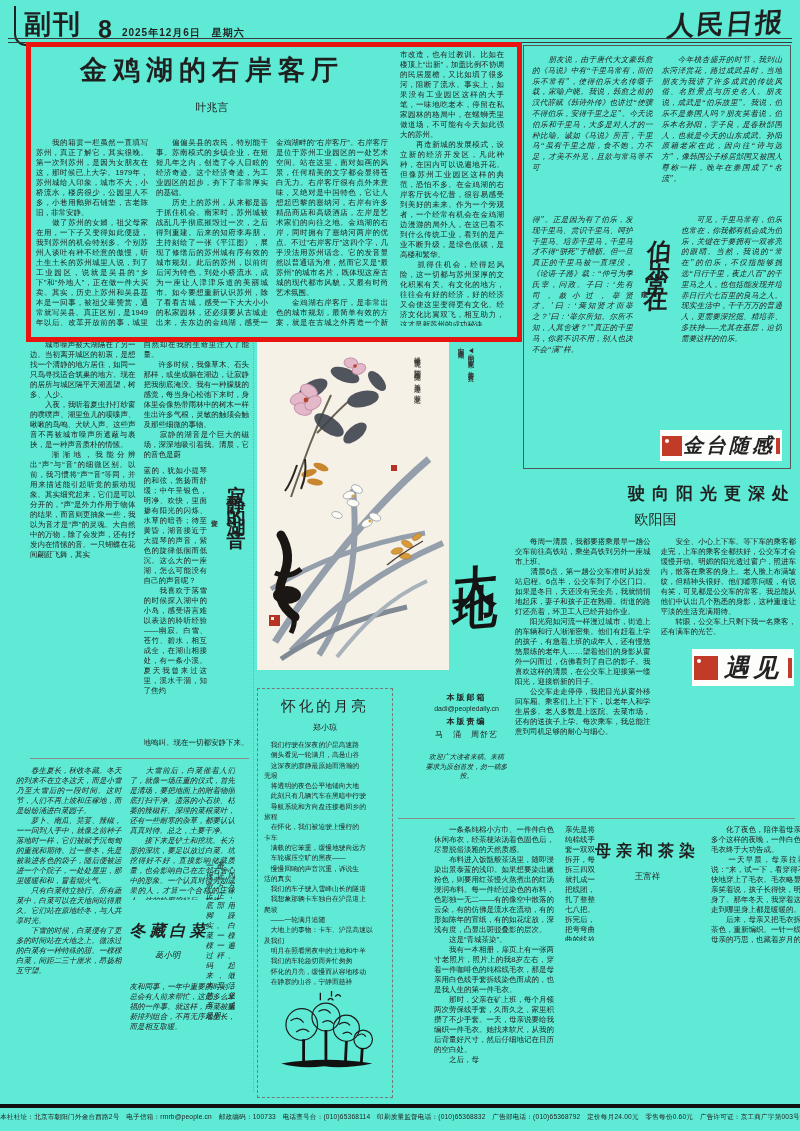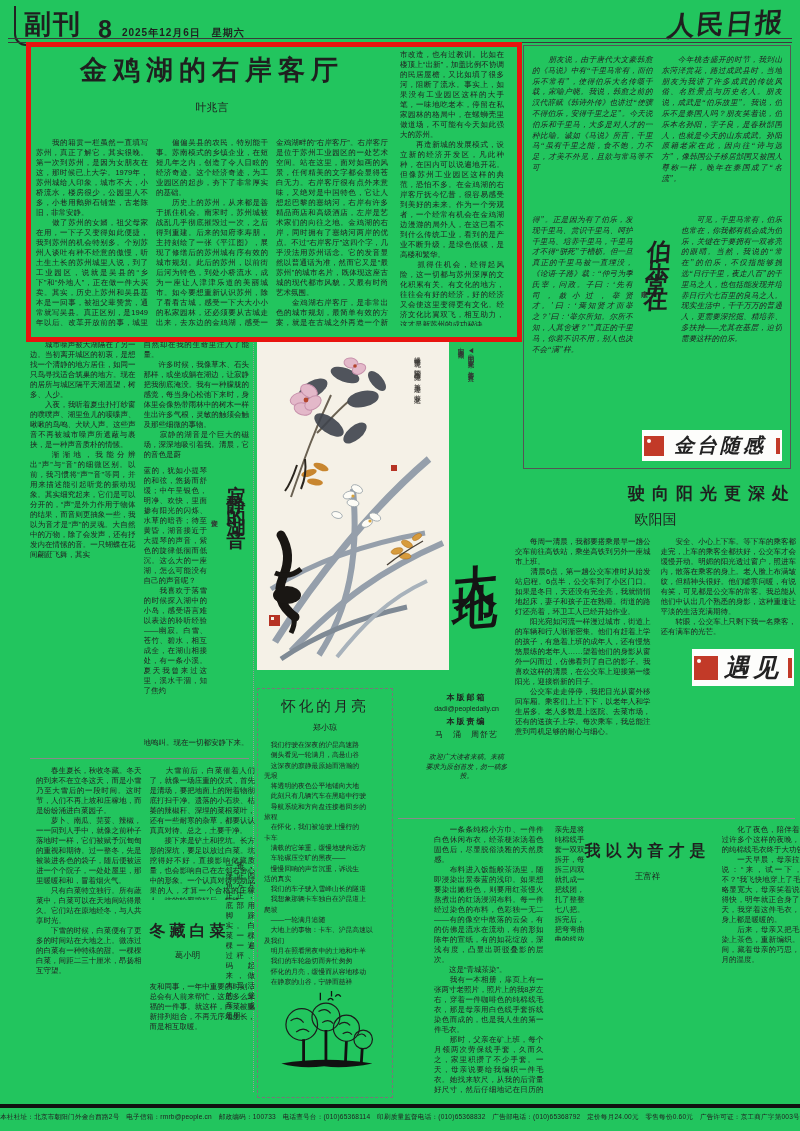--- a/index.html
+++ b/index.html
@@ -1,16 +1,16 @@
 <!DOCTYPE html>
 <html><head>
 <meta charset="utf-8">
 <style>
   html,body{margin:0;padding:0;background:#e8e8e4;}
-  .page{position:relative;width:800px;height:1131px;background:#22c55e;margin:0 auto;
+  .page{position:relative;width:800px;height:1131px;background:#5eead4;margin:0 auto;
         font-family:"Liberation Sans",sans-serif;color:#1f1f1f;overflow:hidden;}
   
   .masthead{position:absolute;left:10px;top:6px;right:10px;height:32px;}
   .mh-left{position:absolute;left:4px;top:0;display:flex;align-items:flex-end;gap:10px;}
   .mh-section{font-size:27px;font-weight:bold;letter-spacing:2px;padding:0 6px 2px 8px;
       border-left:2.5px solid #222;border-bottom:2.5px solid #222;border-bottom-left-radius:12px;}
   .mh-page{font-size:25px;font-weight:bold;padding-bottom:2px;}
   .mh-date{font-size:10px;font-weight:bold;padding-bottom:6px;letter-spacing:1px;}
   .mh-logo{position:absolute;right:6px;top:0;font-family:"Liberation Serif",serif;
       font-size:27px;font-weight:bold;transform:skewX(-8deg) rotate(-2deg);letter-spacing:2px;}
@@ -37,21 +37,21 @@
       border:1px solid #555;box-sizing:border-box;padding:9px 8px;}
   .bole-top{display:flex;gap:9px;height:156px;overflow:hidden;}
   .bole-top .fs{flex:1;}
   .bole-bottom{display:flex;gap:6px;height:238px;margin-top:4px;}
   .bole-b1,.bole-b2{width:106px;overflow:hidden;}
   .bole-titleblock{position:relative;width:38px;}
   .bole-title{position:absolute;right:0;top:6px;writing-mode:vertical-rl;
       font-family:"Liberation Serif",serif;font-weight:bold;font-size:24px;
       letter-spacing:16px;transform:skewX(-4deg);}
   .bole-author{position:absolute;left:0;top:70px;writing-mode:vertical-rl;font-size:7px;color:#333;}
-  .badge{position:absolute;display:flex;align-items:center;gap:10px;background:#fdfdfb;padding:2px;}
+  .badge{position:absolute;display:flex;align-items:center;gap:1px;background:#fdfdfb;padding:2px;}
   .seal{background:#c23a28;position:relative;}
   .seal .dot{position:absolute;left:3px;top:3px;width:4px;height:4px;background:#fdfdfb;border-radius:50%;}
   .seal-sm{background:#c23a28;}
   .badge-text{font-family:"Liberation Serif",serif;font-weight:bold;font-style:italic;color:#222;}
   .badge-jt{right:8px;bottom:7px;}
   .badge-jt .seal{width:20px;height:20px;}
   .badge-jt .badge-text{font-size:20px;letter-spacing:3px;}
   .badge-jt .seal-sm{width:4px;height:16px;}
   
   .painting{position:absolute;left:257px;top:337px;width:192px;height:333px;background:#f5f1e7;
@@ -73,21 +73,21 @@
   .lake-c2{flex:1;display:flex;flex-direction:column;}
   .lake-c2top{height:126px;overflow:hidden;}
   .lake-mid{display:flex;height:272px;}
   .lake-side{flex:1;overflow:hidden;}
   .lake-titleblock{position:relative;width:42px;}
   .lake-title{position:absolute;right:0;top:4px;writing-mode:vertical-rl;font-weight:bold;
       font-size:19px;letter-spacing:11px;}
   .lake-author{position:absolute;left:2px;top:48px;writing-mode:vertical-rl;font-size:7px;color:#333;}
   .lake-c2bot{flex:1;overflow:hidden;}
   
-  .cab{position:absolute;left:36px;top:766px;width:219px;height:325px;display:flex;gap:8px;}
+  .cab{position:absolute;left:16px;top:766px;width:219px;height:325px;display:flex;gap:8px;font-style:italic;}
   .cab-c1{flex:1;overflow:hidden;}
   .cab-c2{flex:1;display:flex;flex-direction:column;}
   .cab-c2top{height:134px;overflow:hidden;}
   .cab-mid{display:flex;height:82px;align-items:center;}
   .cab-titleblock{width:76px;text-align:center;}
   .cab-title{font-size:16px;font-weight:bold;letter-spacing:4px;white-space:nowrap;}
   .cab-author{font-size:8.5px;margin-top:8px;font-family:"Liberation Serif",serif;}
   .cab-sliver{flex:1;overflow:hidden;}
   .cab-c2bot{flex:1;overflow:hidden;}
   
@@ -390,21 +390,21 @@
     <div class="tea-a txt">　　一条条纯棉小方巾、一件件白色休闲布衣，经茶梗浓汤着色固色后，尽显脱俗淡雅的天然质感。
 　　布料进入饭甑般茶汤里，随即浸染出景泰蓝的浅印。如果想要染出嫩粉色，则要用红茶慢火熬煮出的红汤浸润布料。每一件经过染色的布料，色彩独一无二——有的像空中散落的云朵，有的仿佛是流水在流动，有的形如陈年的宣纸，有的如花绽放，深浅有度，凸显出斑驳叠影的层次。
 　　这是“青城茶染”。
 　　我有一本相册，扉页上有一张两寸老照片，照片上的我8岁左右，穿着一件咖啡色的纯棉线毛衣，那是母亲用白色线手套拆线染色而成的，也是我人生的第一件毛衣。
 　　那时，父亲在矿上班，每个月领两次劳保线手套，久而久之，家里积攒了不少手套。一天，母亲说要给我编织一件毛衣。她找来软尺，从我的后背量好尺寸，然后仔细地记在日历的空白处。
 　　之后，母</div>
     <div class="tea-b">
       <div class="tea-btop txt">亲先是将纯棉线手套一双双拆开，每拆三四双就扎成一把线团，扎了整整七八把。拆完后，把弯弯曲曲的线放进热气腾腾的热水中浸泡，洗净的手套线已经拉直了来时的弯曲，线上的污渍也没了，还原了棉线的白净。
 　　做木工活的父亲，就将一段老慈竹劈成小竹条，再用木工刀削成粗细一致的竹签，最后在砂布上慢慢打</div>
       <div class="tea-titleblock">
-        <div class="tea-title">我以为音才是</div>
+        <div class="tea-title">母亲和茶染</div>
         <div class="tea-author">王富祥</div>
       </div>
       <div class="tea-bbot txt">磨，直到竹签两头都变得圆润光滑。母亲从父亲手中接过这几根自制毛衣针，用她灵巧的双手开始起针。</div>
     </div>
     <div class="tea-c txt">　　化了夜色，陪伴着母亲。熬过许多个这样的夜晚，一件白色的纯棉线毛衣终于大功告成。
 　　一天早晨，母亲拉着我的手说：“来，试一下，看穿得不？”我飞快地穿上了毛衣。毛衣略显宽大，母亲笑着说，孩子长得快，明年就正合身了。那年冬天，我穿着这件毛衣，走到哪里身上都是暖暖的。
 　　后来，母亲又把毛衣拆了，染上茶色，重新编织。一针一线间，藏着母亲的巧思，也藏着岁月的温度。</div>
   </div>
 
   <div class="foot-rule"></div>

